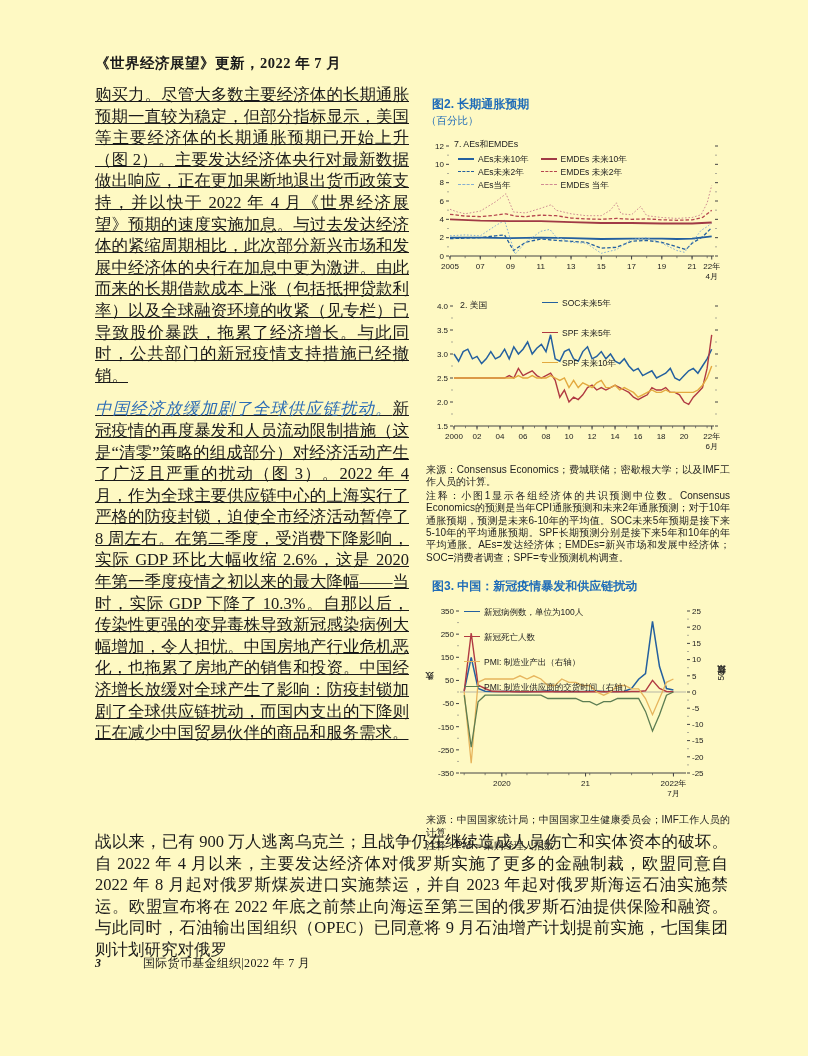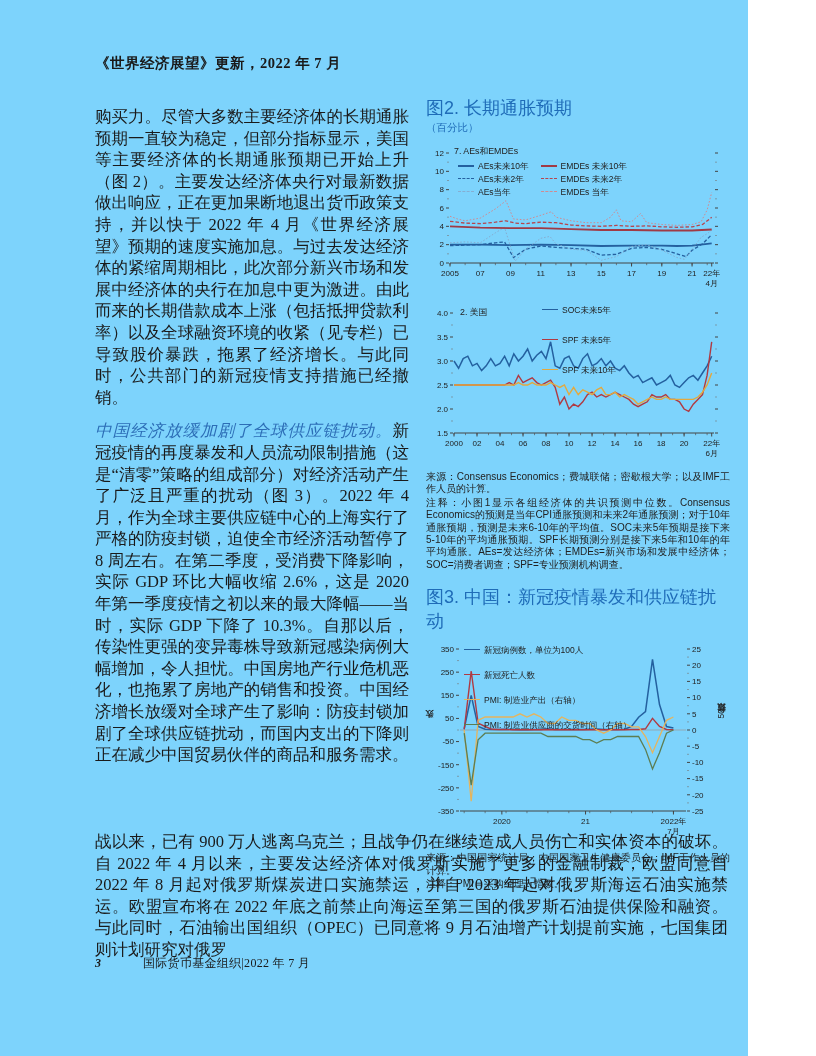--- a/index.html
+++ b/index.html
@@ -1,28 +1,28 @@
 <!DOCTYPE html>
 <html><head>
 <meta charset="utf-8">
 <style>
   html,body{margin:0;padding:0;background:#fff;}
-  .page{position:relative;width:748px;height:1056px;background:#7dd3fc;overflow:hidden;
+  .page{position:relative;width:808px;height:1056px;background:#fef9c3;overflow:hidden;
         font-family:"Liberation Serif","DejaVu Serif",serif;color:#1a1a1a;}
   .doc-header{position:absolute;left:95px;top:54px;font-size:14.5px;font-weight:bold;letter-spacing:.5px;}
-  .leftcol{position:absolute;left:95px;top:106px;width:314px;}
+  .leftcol{position:absolute;left:95px;top:84px;width:314px;text-decoration:underline;}
   .body-p{font-size:16.5px;line-height:21.6px;text-align:justify;margin:0 0 12px 0;}
   .lead{color:#2c6db6;font-style:italic;letter-spacing:.8px;}
   .bottomtext{position:absolute;left:95px;top:831px;width:633px;}
   .footer{position:absolute;left:95px;top:955px;font-size:12px;}
   .pagenum{font-style:italic;font-weight:bold;}
   .footer-text{margin-left:42px;letter-spacing:.3px;}
 
   .rightcol{position:absolute;left:424px;top:96px;width:306px;font-family:"Liberation Sans","DejaVu Sans",sans-serif;}
-  .fig-title{color:#1f6cb8;font-weight:normal;font-size:18px;margin:0 0 1px 2px;}
+  .fig-title{color:#1f6cb8;font-weight:bold;font-size:12px;margin:0 0 1px 8px;}
   .fig-subtitle{color:#1f6cb8;font-size:10.5px;margin:0 0 10px 2px;font-family:Liberation Serif, serif;}
   .chart{position:relative;}
   #chart-0{height:152px;margin-bottom:4px;}
   #chart-1{height:168px;margin-bottom:2px;}
   #chart-2{height:212px;margin-top:6px;}
   .panel-label{position:absolute;font-size:8.8px;color:#222;}
   #chart-0 .panel-label{left:30px;top:1px;}
   #chart-1 .panel-label{left:36px;top:6px;}
   .legend{position:absolute;font-size:8.5px;color:#222;}
   #legend-0{left:34px;top:16px;display:grid;grid-template-rows:repeat(3,auto);grid-auto-flow:column;column-gap:12px;row-gap:1px;}

